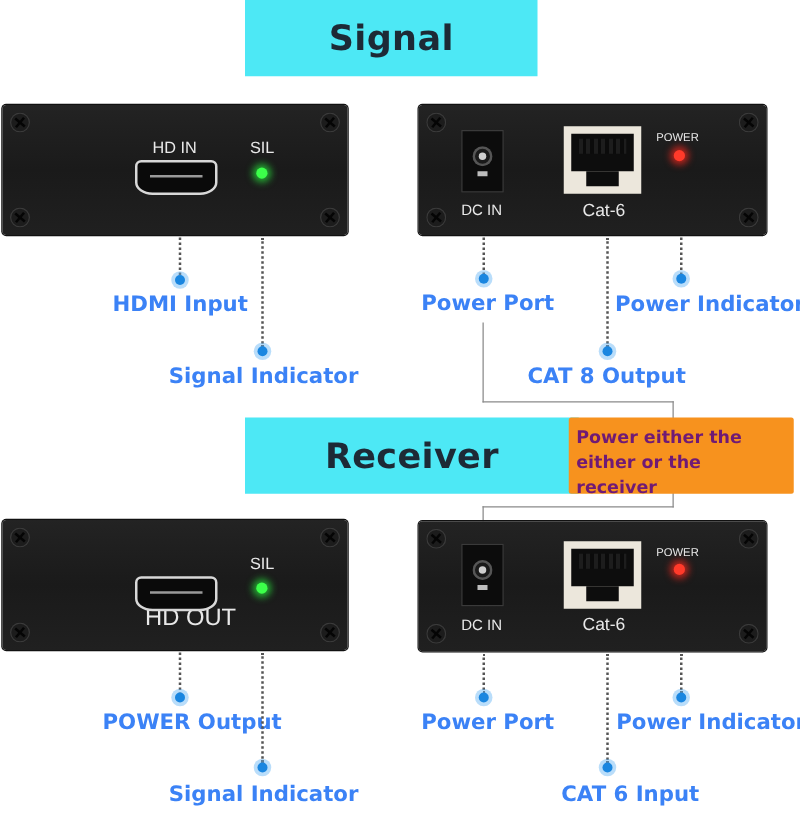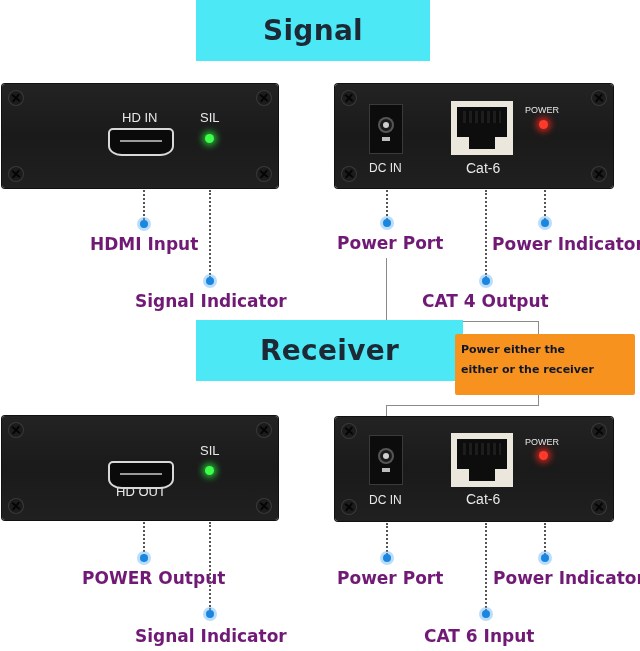--- a/index.html
+++ b/index.html
@@ -35,24 +35,24 @@
   .rj45 { position: absolute; width: 62px; height: 54px; background: #ece7dc; }
   .rj45 .hole { position: absolute; left: 6px; top: 6px; width: 50px; height: 30px; background: #0d0d0d; }
   .rj45 .hole::before { content: ""; position: absolute; left: 6px; right: 6px; top: 4px; height: 12px;
           background: repeating-linear-gradient(90deg,#1d1d1d 0 3px,#0b0b0b 3px 6px); }
   .rj45 .tab { position: absolute; left: 18px; top: 36px; width: 26px; height: 12px; background: #0d0d0d; }
   .dot-line { position: absolute; width: 0; border-left: 2px dotted #555; }
   .marker { position: absolute; width: 14px; height: 14px; border-radius: 50%;
             background: rgba(100,180,245,0.45); }
   .marker::after { content: ""; position: absolute; left: 3px; top: 3px; width: 8px; height: 8px;
             border-radius: 50%; background: #1a86e0; }
-  .callout { position: absolute; color: #701a75; font-weight: bold; font-size: 17px; white-space: nowrap; }
+  .callout { position: absolute; color: #3b82f6; font-weight: bold; font-size: 17px; white-space: nowrap; }
   .solid-line { position: absolute; background: #8a8a8a; }
-  .note { position: absolute; background: #f7921e; color: #0f172a; font-weight: bold;
-          font-size: 11px; line-height: 20px; padding: 6px 6px; box-sizing: border-box; border-radius: 2px; }
+  .note { position: absolute; background: #f7921e; color: #701a75; font-weight: bold;
+          font-size: 14px; line-height: 20px; padding: 6px 6px; box-sizing: border-box; border-radius: 2px; }
 </style>
 </head>
 <body>
 
 <div class="title-box" style="left:196px; top:0; width:234px; height:61px;">
   <span>Signal</span>
 </div>
 
 <div class="panel" style="left:2px; top:84px; width:276px; height:104px;">
   <div class="screw" style="left:6px; top:6px;"></div>
@@ -91,48 +91,48 @@
 <div class="dot-line" style="left:209px; top:190px; height:88px;"></div>
 <div class="marker" style="left:203px; top:274px;"></div>
 <span class="callout" style="left:135px; top:291px;">Signal Indicator</span>
 
 <div class="dot-line" style="left:386px; top:190px; height:30px;"></div>
 <div class="marker" style="left:380px; top:216px;"></div>
 <span class="callout" style="left:337px; top:233px;">Power Port</span>
 
 <div class="dot-line" style="left:485px; top:190px; height:88px;"></div>
 <div class="marker" style="left:479px; top:274px;"></div>
-<span class="callout" style="left:422px; top:291px;">CAT 4 Output</span>
+<span class="callout" style="left:422px; top:291px;">CAT 8 Output</span>
 
 <div class="dot-line" style="left:544px; top:190px; height:30px;"></div>
 <div class="marker" style="left:538px; top:216px;"></div>
 <span class="callout" style="left:492px; top:234px;">Power Indicator</span>
 
 <div class="solid-line" style="left:386px; top:258px; width:1px; height:64px;"></div>
 <div class="solid-line" style="left:386px; top:321px; width:153px; height:1px;"></div>
 <div class="solid-line" style="left:538px; top:321px; width:1px; height:14px;"></div>
 <div class="solid-line" style="left:538px; top:394px; width:1px; height:12px;"></div>
 <div class="solid-line" style="left:386px; top:405px; width:153px; height:1px;"></div>
 <div class="solid-line" style="left:386px; top:405px; width:1px; height:12px;"></div>
 
-<div class="title-box" style="left:196px; top:320px; width:267px; height:61px;">
+<div class="title-box" style="left:196px; top:334px; width:267px; height:61px;">
   <span>Receiver</span>
 </div>
 
 <div class="note" style="left:455px; top:334px; width:180px; height:61px;">
   <div>Power either the</div>
   <div>either or the receiver</div>
 </div>
 
 <div class="panel" style="left:2px; top:416px; width:276px; height:104px;">
   <div class="screw" style="left:6px; top:6px;"></div>
   <div class="screw" style="right:6px; top:6px;"></div>
   <div class="screw" style="left:6px; bottom:6px;"></div>
   <div class="screw" style="right:6px; bottom:6px;"></div>
-  <span class="panel-label" style="left:114px; top:39px; font-size:13px;margin-top:29px;">HD  OUT</span>
+  <span class="panel-label" style="left:114px; top:39px; font-size:19px;margin-top:29px;">HD  OUT</span>
   <div class="hdmi" style="left:106px; top:45px;"></div>
   <span class="panel-label" style="left:198px; top:27px; font-size:13px;">SIL</span>
   <div class="led green" style="left:203px; top:50px;"></div>
 </div>
 
 <div class="panel" style="left:335px; top:417px; width:278px; height:104px;">
   <div class="screw" style="left:6px; top:6px;"></div>
   <div class="screw" style="right:6px; top:6px;"></div>
   <div class="screw" style="left:6px; bottom:6px;"></div>
   <div class="screw" style="right:6px; bottom:6px;"></div>
@@ -157,17 +157,17 @@
 <div class="dot-line" style="left:209px; top:522px; height:88px;"></div>
 <div class="marker" style="left:203px; top:607px;"></div>
 <span class="callout" style="left:135px; top:626px;">Signal Indicator</span>
 
 <div class="dot-line" style="left:386px; top:523px; height:32px;"></div>
 <div class="marker" style="left:380px; top:551px;"></div>
 <span class="callout" style="left:337px; top:568px;">Power Port</span>
 
 <div class="dot-line" style="left:485px; top:523px; height:88px;"></div>
 <div class="marker" style="left:479px; top:607px;"></div>
-<span class="callout" style="left:424px; top:626px;">CAT 6 Input</span>
+<span class="callout" style="left:449px; top:626px;">CAT 6 Input</span>
 
 <div class="dot-line" style="left:544px; top:523px; height:32px;"></div>
 <div class="marker" style="left:538px; top:551px;"></div>
 <span class="callout" style="left:493px; top:568px;">Power Indicator</span>
 
 </body></html>

